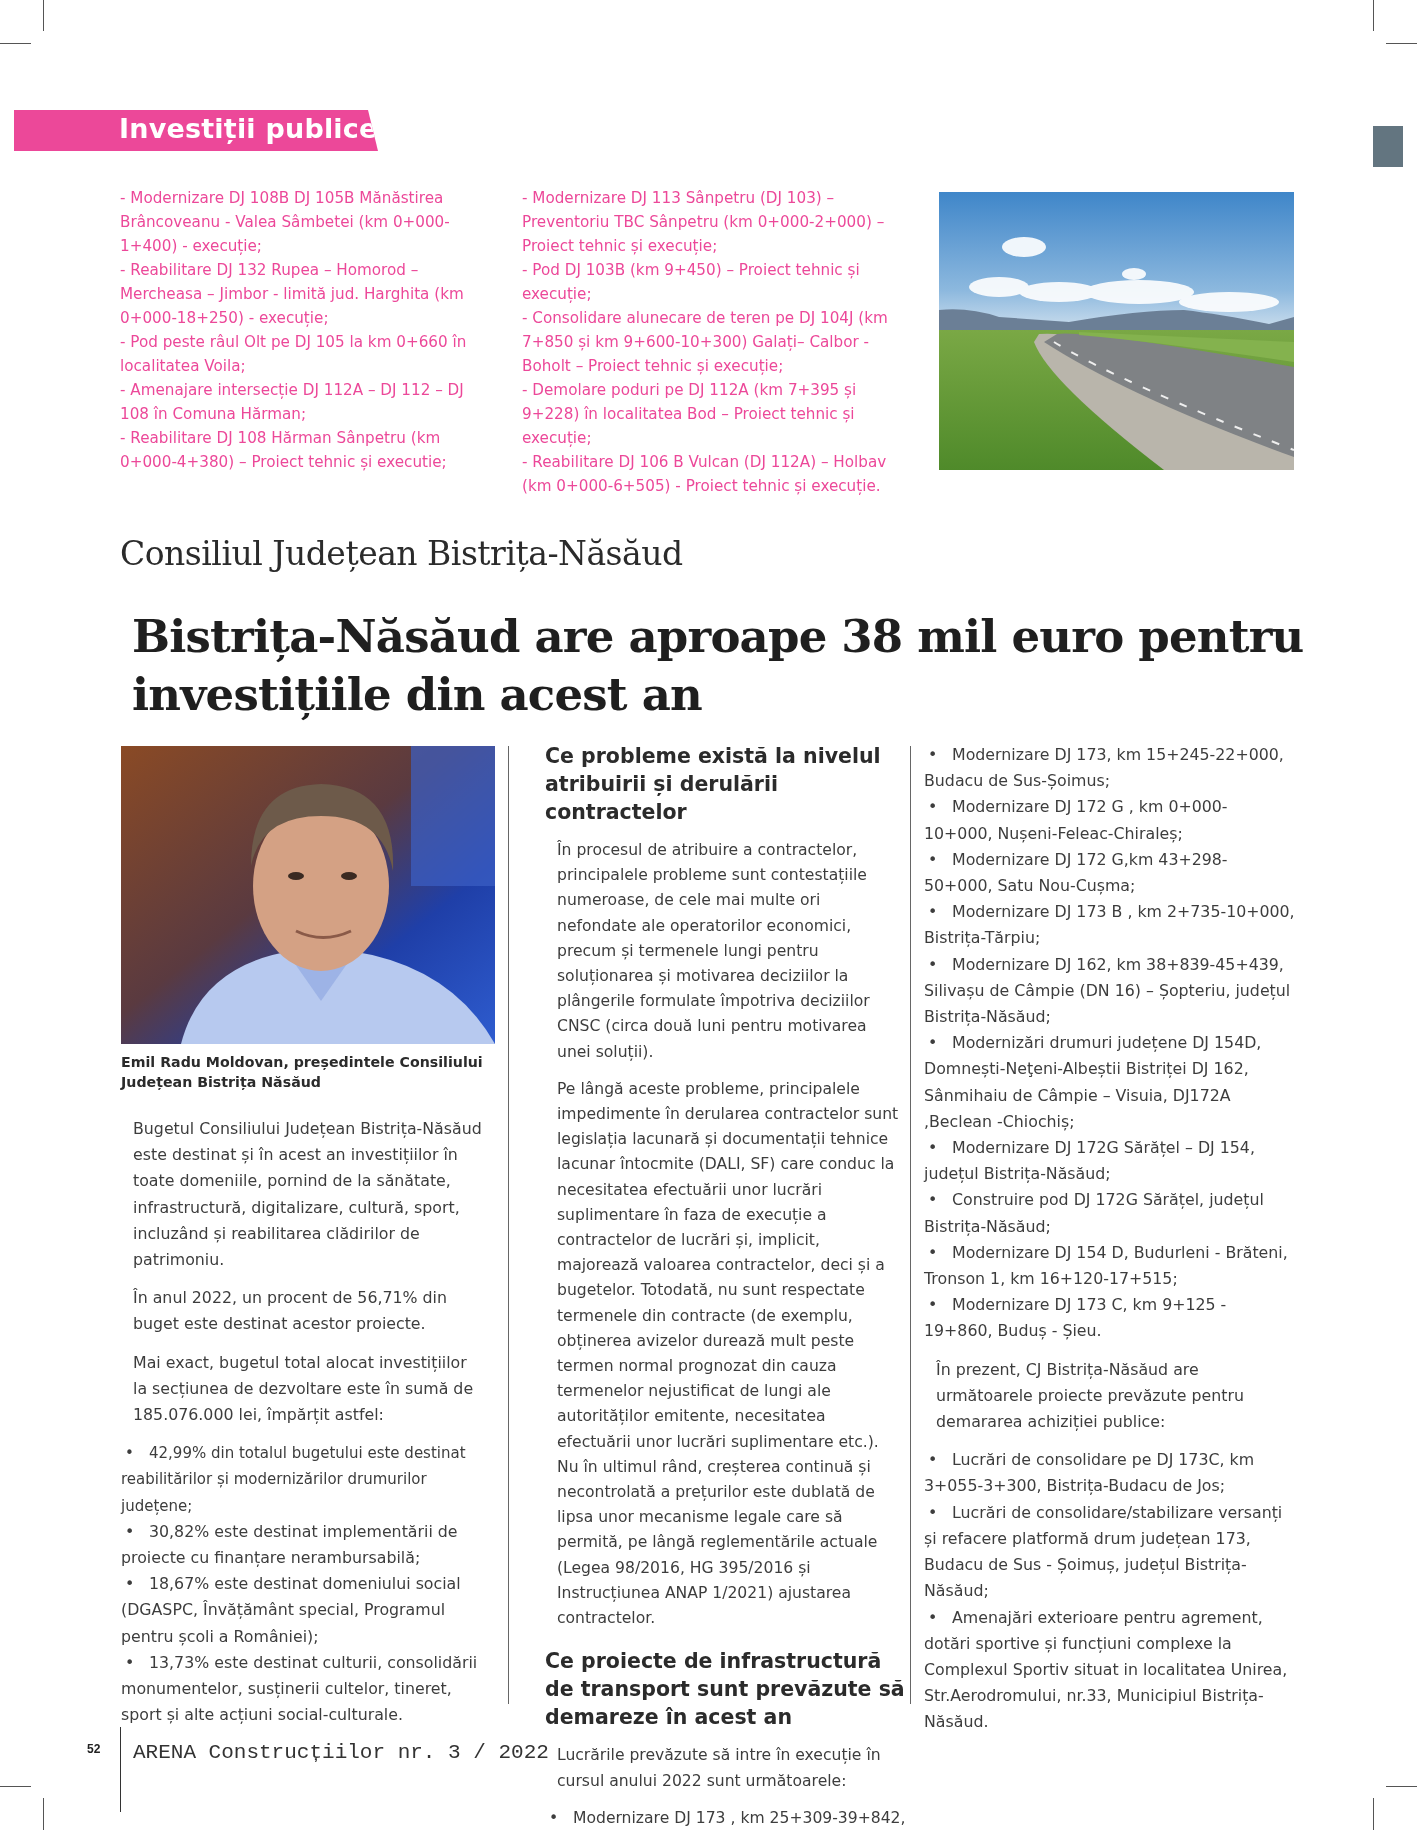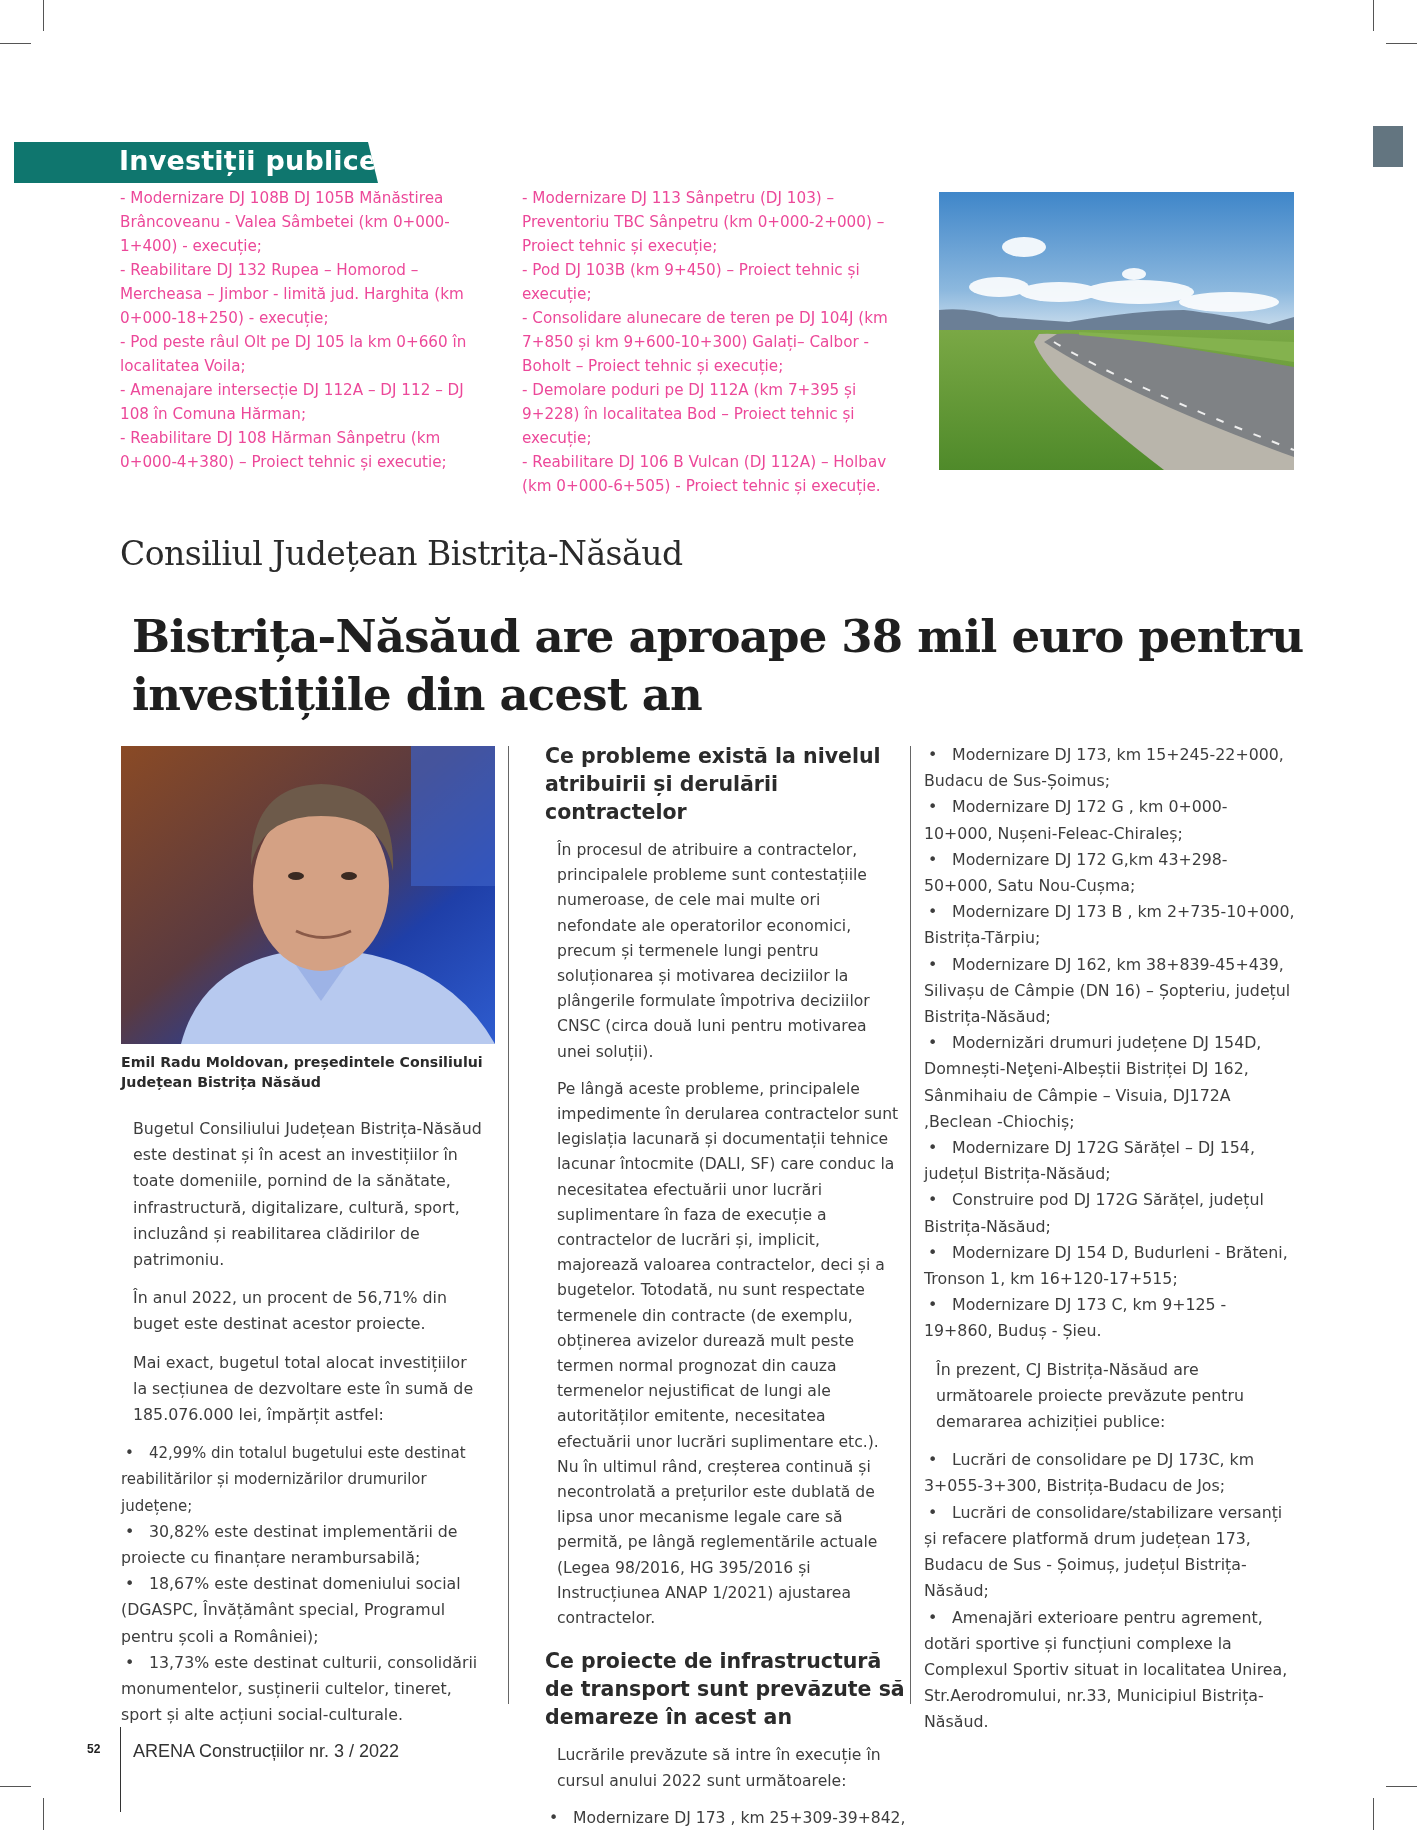--- a/index.html
+++ b/index.html
@@ -1,20 +1,20 @@
 <!DOCTYPE html>
 <html><head>
 <meta charset="utf-8">
 <style>
   html, body { margin: 0; padding: 0; background: #ffffff; }
   body { width: 1417px; height: 1830px; position: relative; overflow: hidden;
          font-family: "DejaVu Sans", sans-serif; color: #3a3a3a; }
   .crop { position: absolute; background: #555; }
-  .section-band { position: absolute; left: 14px; top: 142px; width: 364px; height: 50px;
-         background: #0f766e; clip-path: polygon(0 0, 354px 0, 364px 41px, 0 41px); }
+  .section-band { position: absolute; left: 14px; top: 110px; width: 364px; height: 50px;
+         background: #ec4899; clip-path: polygon(0 0, 354px 0, 364px 41px, 0 41px); }
   .section-band span { position: absolute; left: 105px; top: 3px; color: #fff;
          font-family: "DejaVu Sans", sans-serif; font-weight: bold; font-size: 27px; letter-spacing: 0.2px; }
   .side-tab { position: absolute; left: 1373px; top: 126px; width: 30px; height: 41px; background: #637580; }
 
   .top-col { position: absolute; top: 186px; font-size: 15.2px; line-height: 24px; color: #ec4899; }
   .top-col p { margin: 0; }
   .road-photo { position: absolute; left: 939px; top: 192px; width: 355px; height: 278px; overflow: hidden; }
 
   .kicker { position: absolute; left: 120px; top: 534px; font-family: "DejaVu Serif", serif;
             font-size: 33px; color: #2b2b2b; letter-spacing: -0.5px; }
@@ -29,22 +29,22 @@
   .col p { margin: 12px; }
   .col .bul { margin: 0; }
   .col .bul::before { content: "\2022"; display: inline-block; width: 24px; padding-left: 4px; }
   .col h3 { margin: 0; font-weight: bold; font-size: 20.5px; line-height: 28px; color: #2b2b2b; }
 
   .divider { position: absolute; width: 1px; background: #666; }
 
   .footer-num { position: absolute; left: 87px; top: 1742px; font-family: "Liberation Sans", sans-serif;
                 font-weight: bold; font-size: 12px; color: #222; }
   .footer-line { position: absolute; left: 120px; top: 1727px; width: 1px; height: 85px; background: #333; }
-  .footer-txt { position: absolute; left: 133px; top: 1741px; font-family: Liberation Sans, sans-serif;
-                font-size: 18px; color: #333; }
+  .footer-txt { position: absolute; left: 133px; top: 1741px; font-family: Liberation Mono, monospace;
+                font-size: 21px; color: #333; }
 </style>
 </head>
 <body>
 
 <div class="crop" style="left:43px;top:0;width:1px;height:31px;"></div>
 <div class="crop" style="left:0;top:43px;width:31px;height:1px;"></div>
 <div class="crop" style="left:1373px;top:0;width:1px;height:31px;"></div>
 <div class="crop" style="left:1386px;top:43px;width:31px;height:1px;"></div>
 <div class="crop" style="left:0;top:1786px;width:31px;height:1px;"></div>
 <div class="crop" style="left:43px;top:1798px;width:1px;height:32px;"></div>

